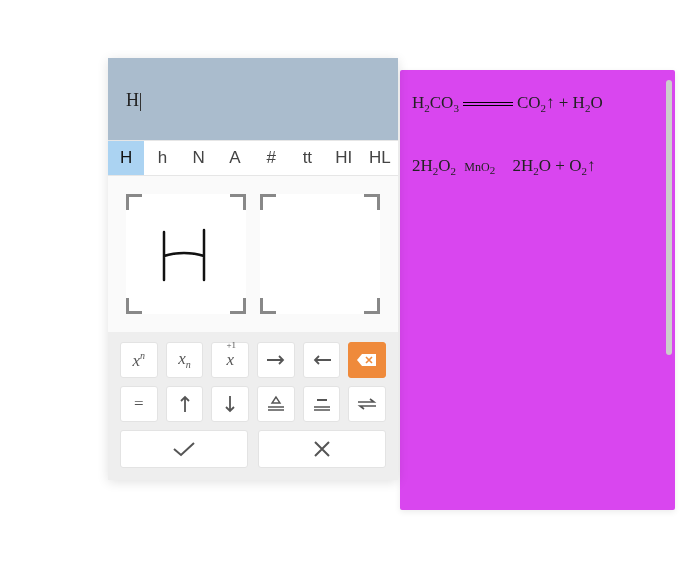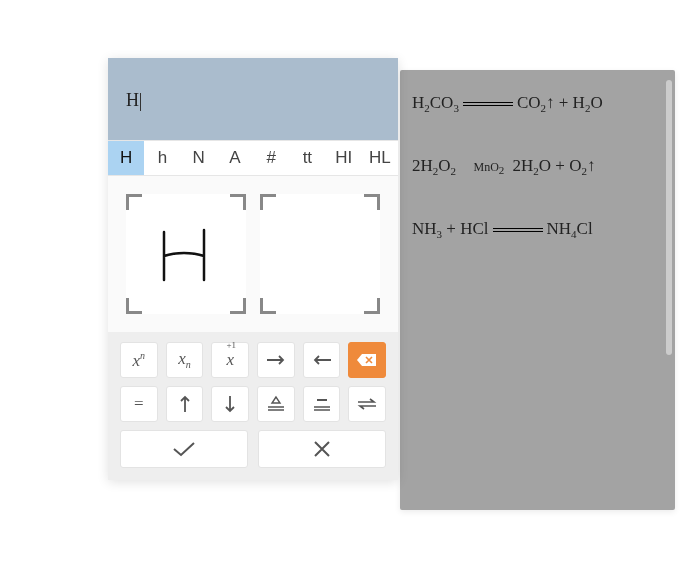--- a/index.html
+++ b/index.html
@@ -11,21 +11,21 @@
     position: relative;
     overflow: hidden;
   }
   
   .equations {
     position: absolute;
     left: 400px;
     top: 70px;
     width: 275px;
     height: 440px;
-    background: #a3a3a3;
+    background: #d946ef;
     box-shadow: 0 2px 6px rgba(0,0,0,0.08);
     border-radius: 2px;
     overflow: hidden;
   }
   .equations-inner {
     padding: 18px 12px;
     height: 100%;
     overflow-y: auto;
   }
   .eq-row {
@@ -34,21 +34,21 @@
     margin-bottom: 32px;
     white-space: nowrap;
     line-height: 1.8;
     font-family: "Times New Roman", serif;
   }
   .eq-row sub { font-size: 11px; vertical-align: sub; }
   .eq-over {
     display: inline-block;
     position: relative;
     margin: 0 4px;
-    text-align: right;
+    text-align: left;
     min-width: 40px;
   }
   .eq-over .top {
     font-size: 12px;
     line-height: 1;
     color: #222;
   }
   .eq-over .line {
     border-top: 2px double #000;
     border-bottom: 1px solid #000;
@@ -198,23 +198,20 @@
 <div class="equations">
   <div class="equations-inner">
     <div class="eq-row">
       H<sub>2</sub>CO<sub>3</sub><span class="eq-dblline"></span>CO<sub>2</sub>↑ + H<sub>2</sub>O
     </div>
     <div class="eq-row">
       2H<sub>2</sub>O<sub>2</sub>
       <span class="eq-over"><span class="top">MnO<sub>2</sub></span><span class="line"></span></span>
       2H<sub>2</sub>O + O<sub>2</sub>↑
     </div>
-    <div class="eq-row">
-      NH<sub>3</sub> + HCl<span class="eq-dblline"></span>NH<sub>4</sub>Cl
-    </div>
   </div>
   <div class="scrollbar-fake"></div>
 </div>
 
 <div class="panel">
   <div class="entry">
     <span>H</span><span class="caret"></span>
   </div>
 
   <div class="candidates">

